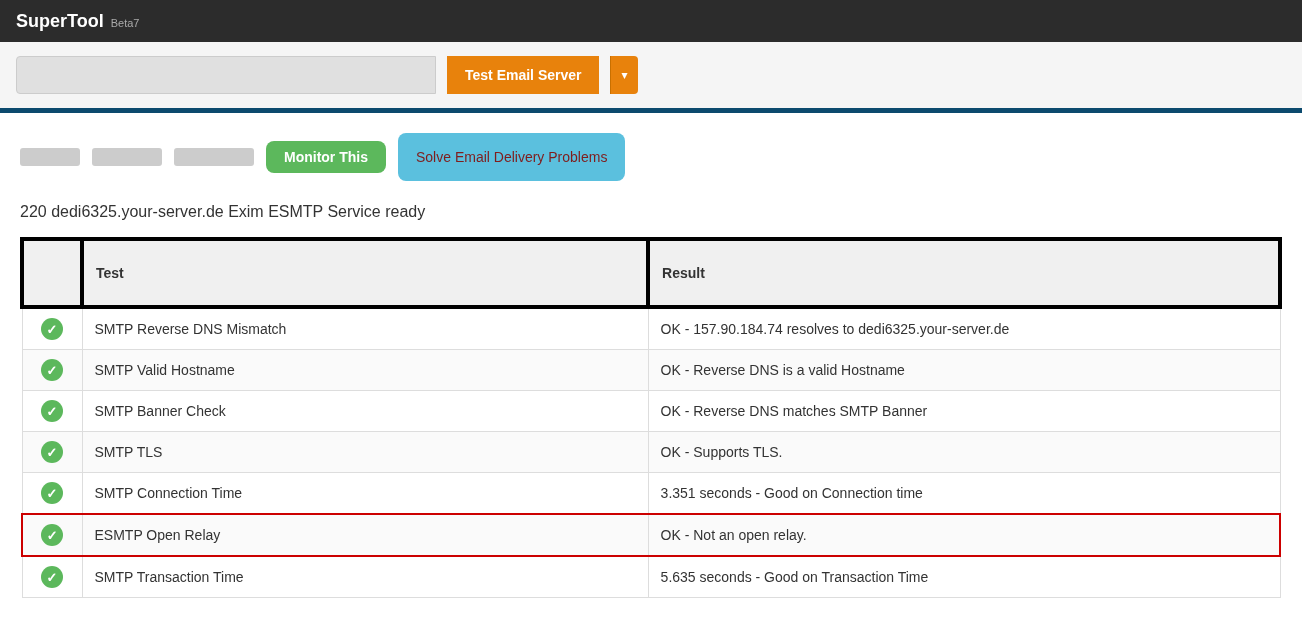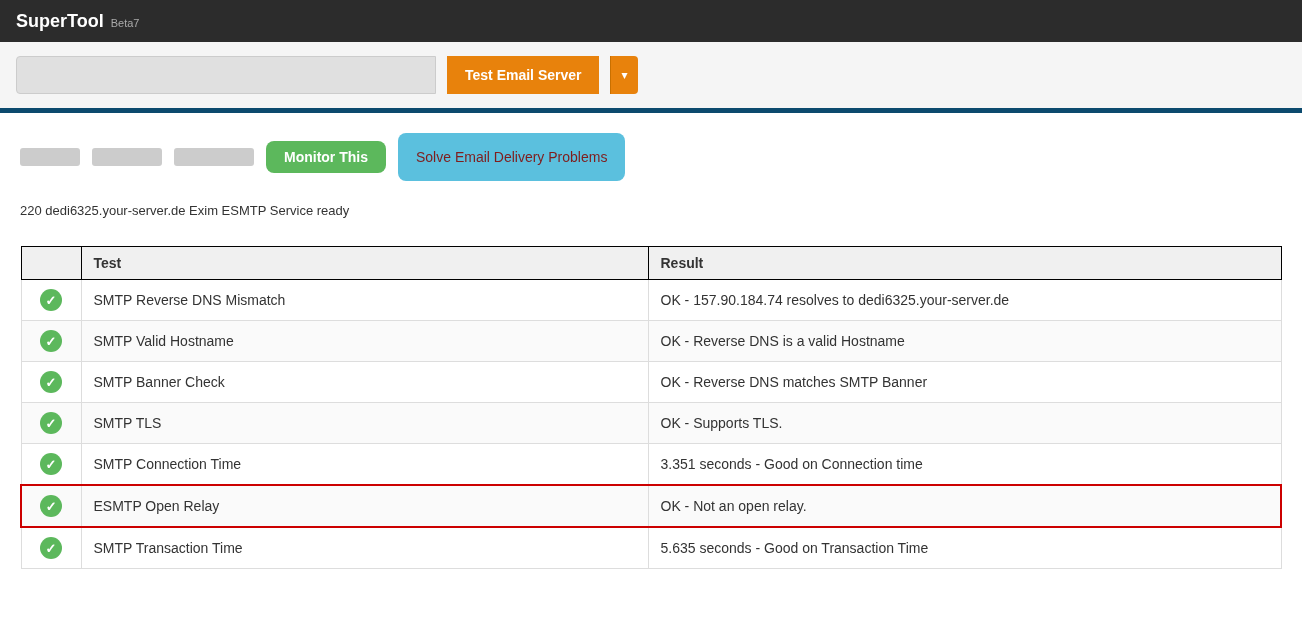--- a/index.html
+++ b/index.html
@@ -106,39 +106,39 @@
       color: #7f1d1d;
       border: none;
       padding: 16px 18px;
       border-radius: 8px;
       font-size: 14px;
       cursor: pointer;
     }
 
     
     #smtp-ready {
-      font-size: 13px;
+      font-size: 16px;
       font-weight: normal;
-      margin-bottom: 28px;
+      margin-bottom: 16px;
       color: #333;
     }
 
     
     table {
       width: 100%;
       border-collapse: collapse;
       font-size: 14px;
     }
     table thead tr {
       background: #f0f0f0;
     }
     table thead th {
       text-align: left;
-      padding: 8px 12px;
-      border: 1px solid #000000;
+      padding: 24px 12px;
+      border: 4px solid #000000;
       font-weight: bold;
       color: #333;
     }
     table tbody tr {
       background: #fff;
     }
     table tbody tr:nth-child(even) {
       background: #fafafa;
     }
     table tbody td {

